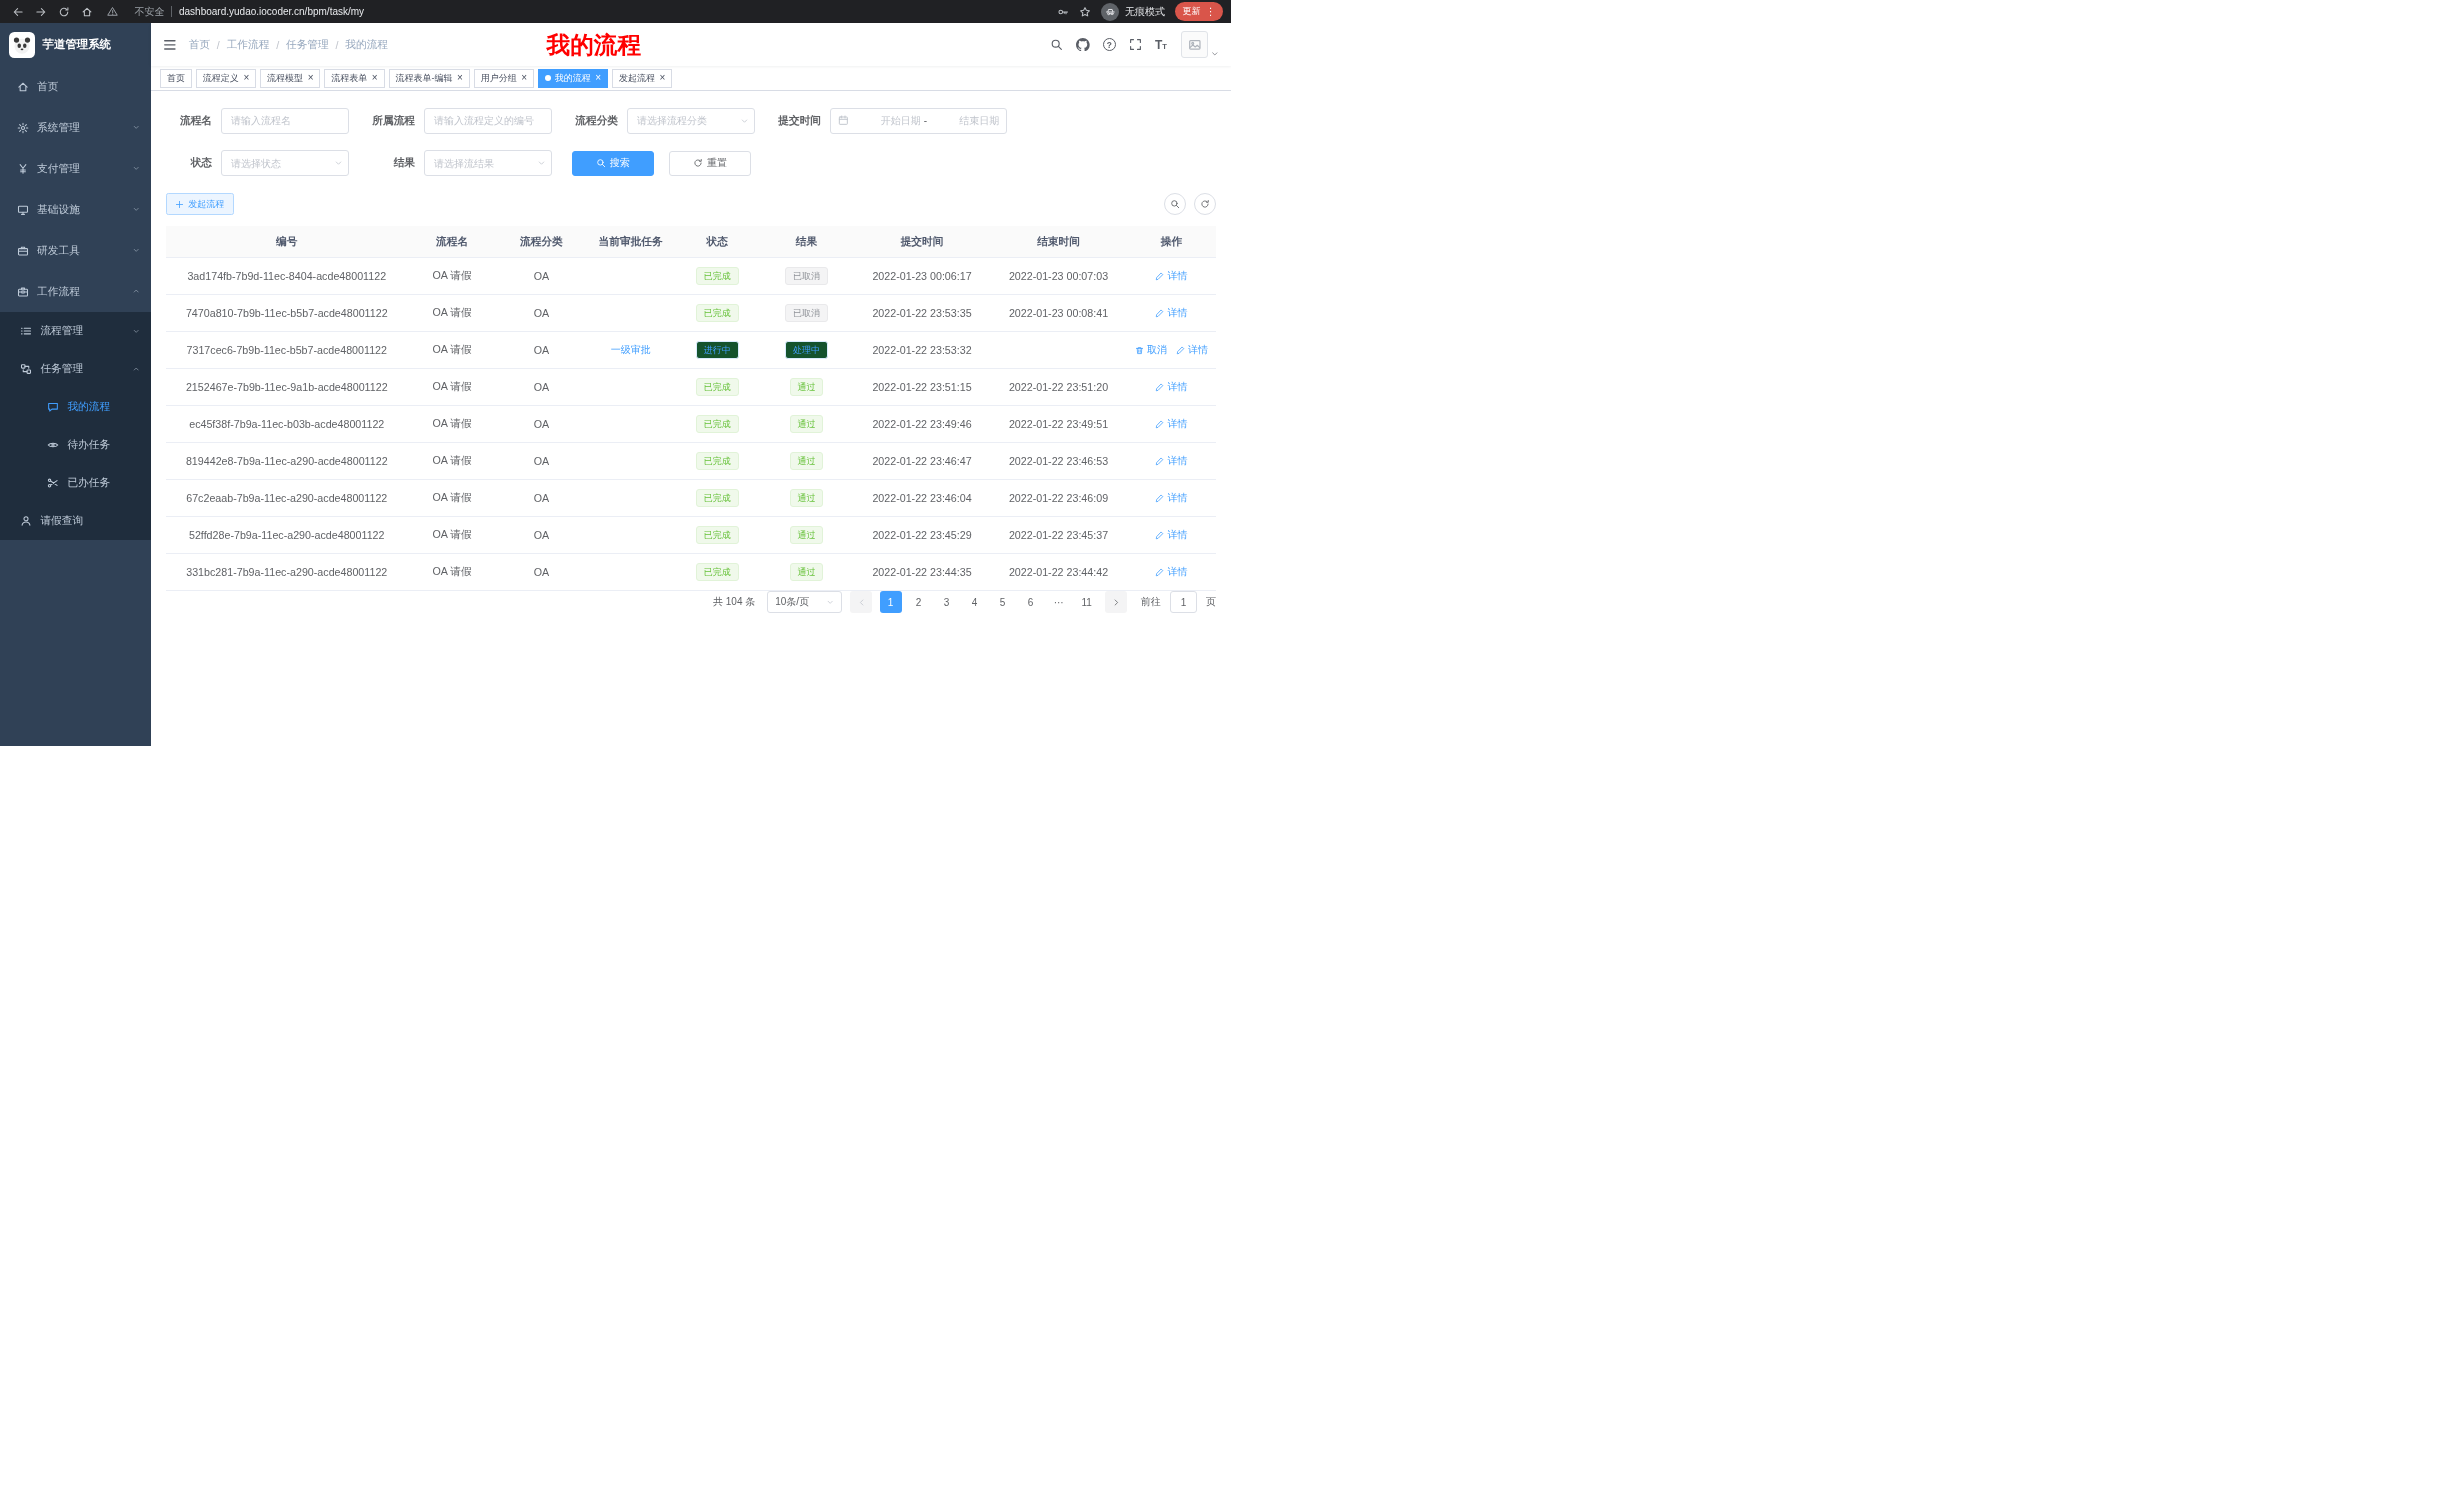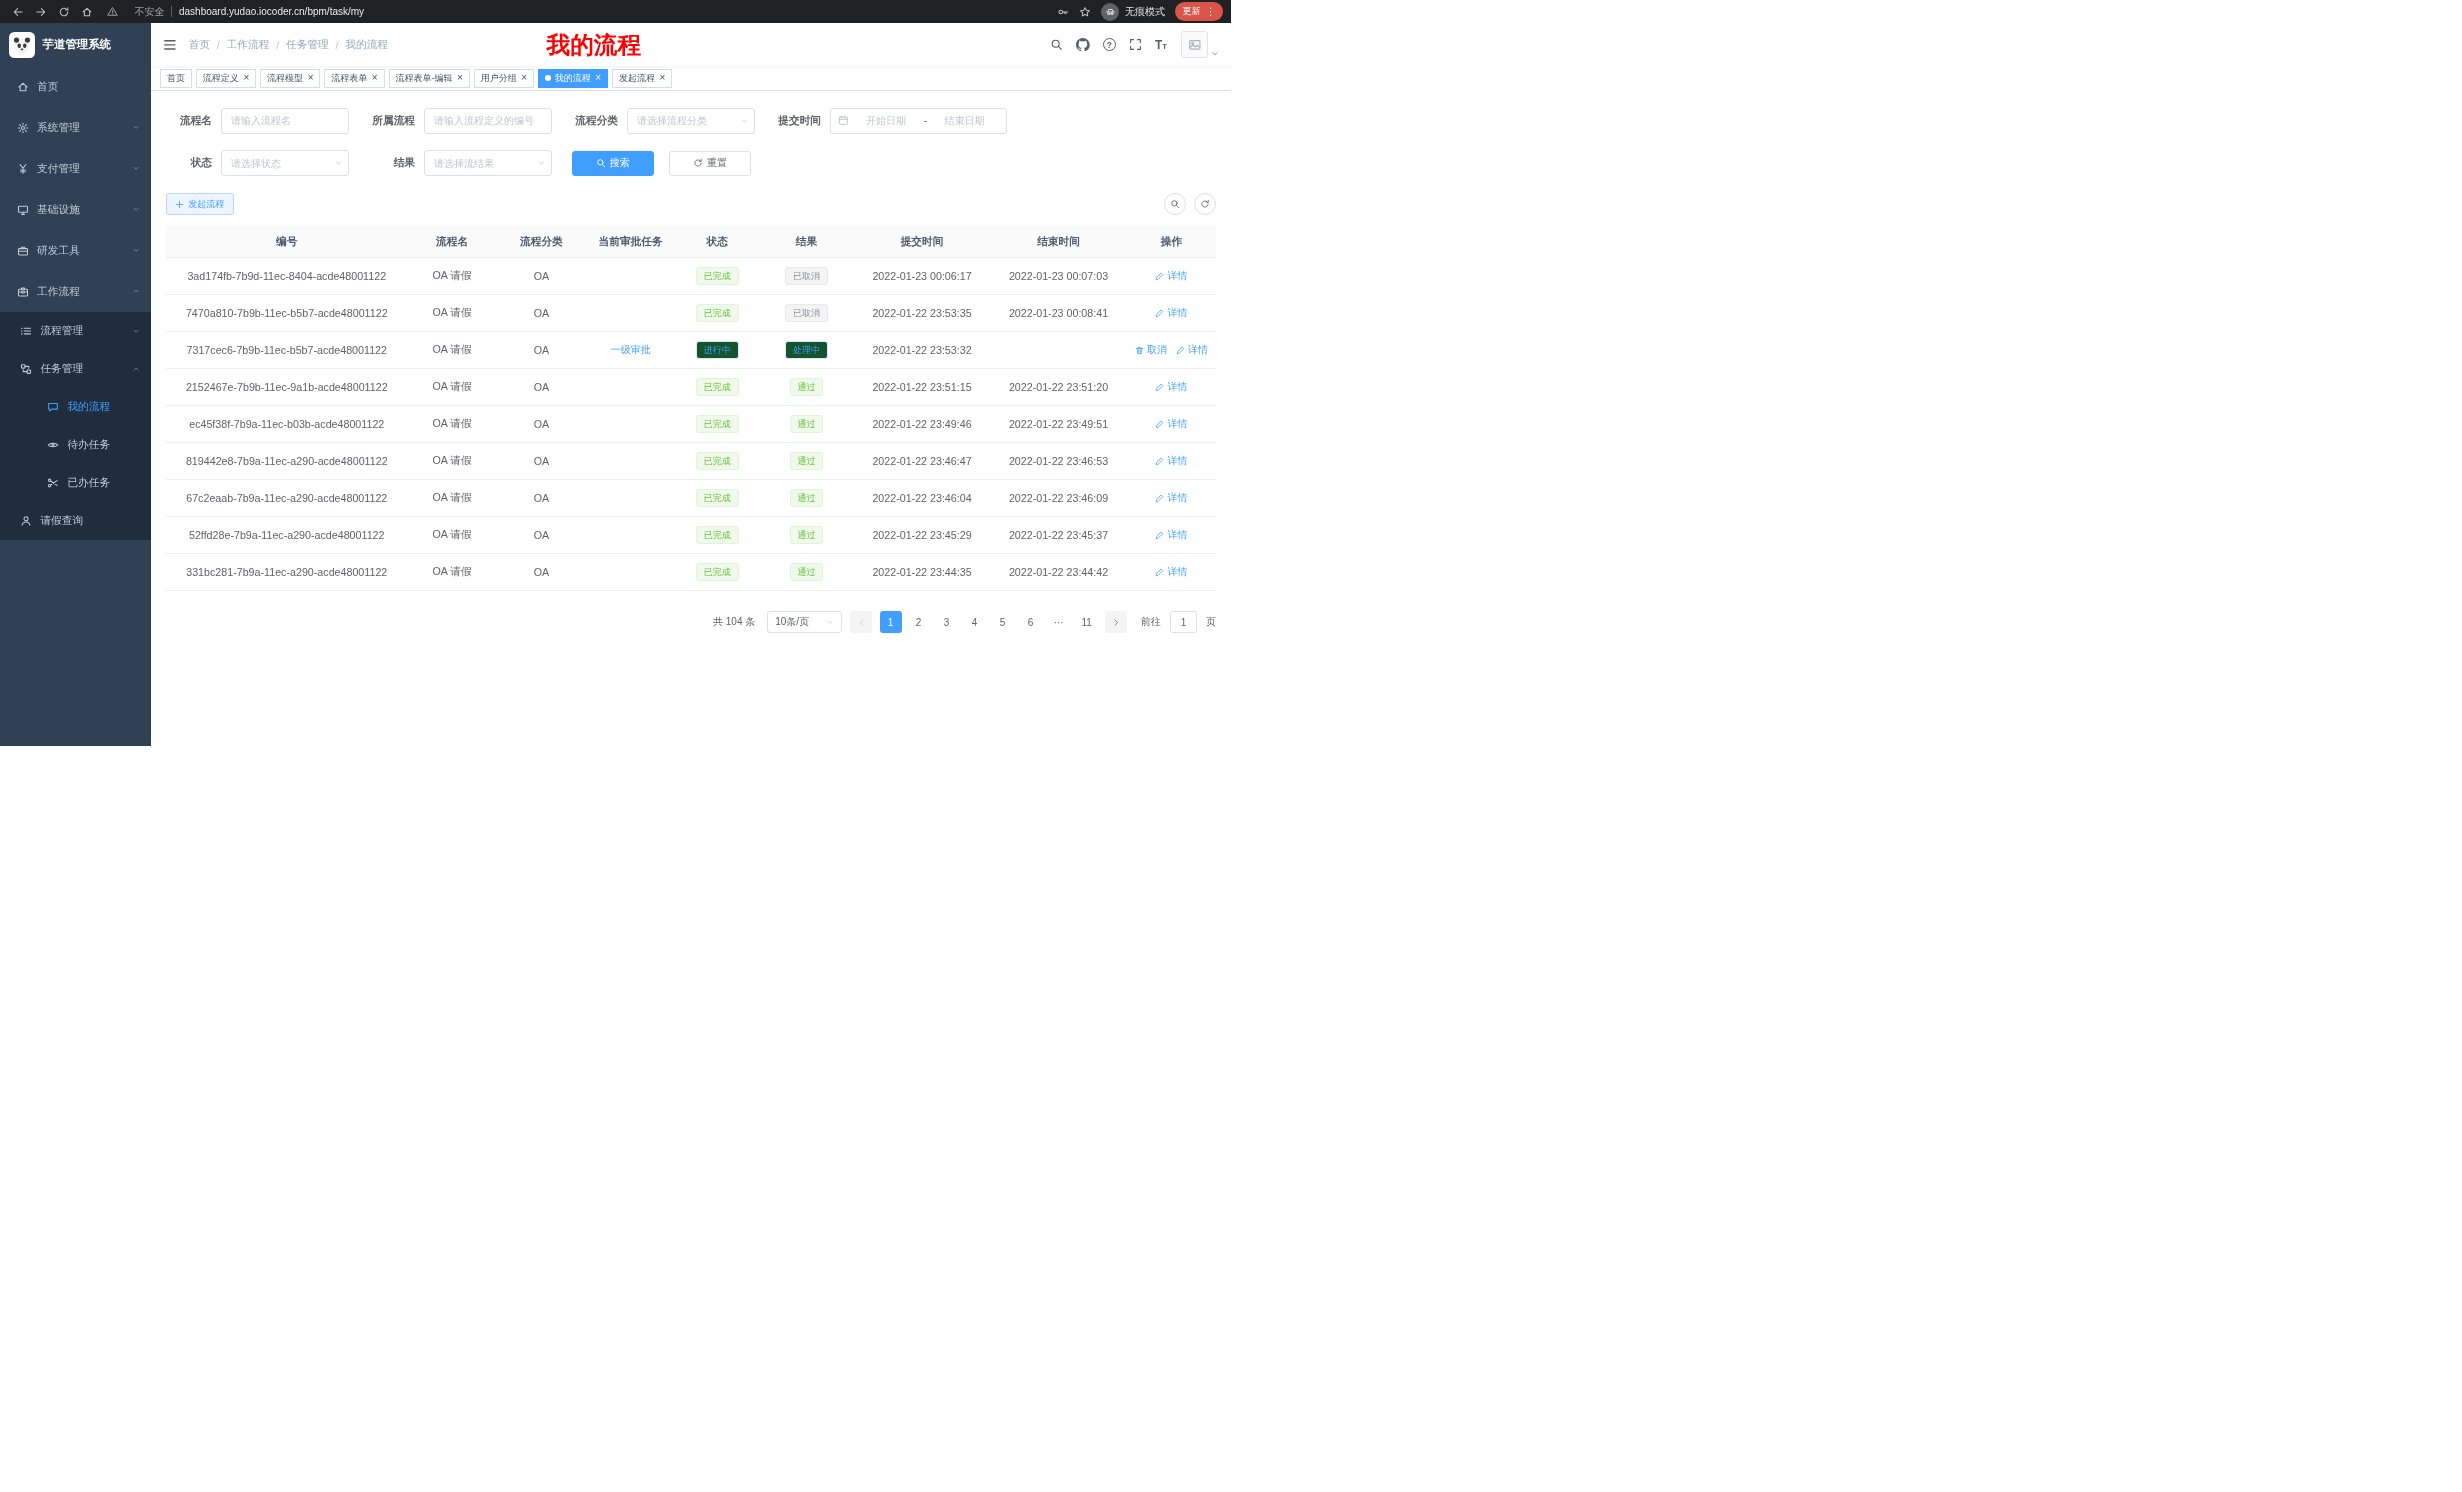--- a/index.html
+++ b/index.html
@@ -66,21 +66,21 @@
   .filter-row{display:flex;align-items:center;gap:20px;margin-bottom:16.7px}
   .f-item{display:flex;align-items:center}
   .f-label{min-width:46px;text-align:right;margin-right:9px;font-size:10.7px;font-weight:700;color:#606266;white-space:nowrap}
   .f-input{width:128px;height:26px;border:0.8px solid #dcdfe6;border-radius:3px;padding:0 9px;font-size:10px;color:#606266;font-family:inherit;outline:none;background:#fff}
   .f-input::placeholder{color:#c0c4cc}
   .f-select{position:relative;width:128px}
   .f-select .f-input{width:100%;padding-right:21px;cursor:pointer}
   .sel-arrow{position:absolute;right:6px;top:50%;transform:translateY(-50%);color:#c0c4cc;pointer-events:none;display:flex}
   .date-range{width:177px;height:26px;border:0.8px solid #dcdfe6;border-radius:3px;display:flex;align-items:center;padding:0 6.8px;gap:3px;color:#c0c4cc;font-size:10px;cursor:pointer;background:#fff}
   .dr-icon{display:flex;color:#c0c4cc}
-  .dr-ph{flex:1;text-align:center;white-space:nowrap}
+  .dr-ph{flex:1;text-align:right;white-space:nowrap}
   .dr-sep{color:#606266}
 
   .btn{display:inline-flex;align-items:center;gap:3.8px;height:25px;padding:0 23px;border-radius:3px;font-size:10px;cursor:pointer;border:0.8px solid #dcdfe6;background:#fff;color:#606266;font-family:inherit;white-space:nowrap}
   .btn-primary{background:#409eff;border-color:#409eff;color:#fff}
   .btn-plain{background:#ecf5ff;border-color:#b3d8ff;color:#409eff;height:22px;padding:0 8.4px;font-size:9px;border-radius:2.3px}
 
   .toolbar{display:flex;align-items:center;margin-bottom:10.7px}
   .toolbar-right{margin-left:auto;display:flex;gap:7.6px}
   .circle-btn{width:22px;height:22px;border-radius:50%;border:0.8px solid #dcdfe6;background:#fff;color:#606266;display:flex;align-items:center;justify-content:center;cursor:pointer}
 
@@ -90,21 +90,21 @@
   td{height:37px;font-size:10.7px;color:#606266;border-bottom:0.8px solid #ebeef5;text-align:center;white-space:nowrap;overflow:hidden;text-overflow:ellipsis}
   .tag{display:inline-block;height:18px;line-height:16.7px;padding:0 6.8px;border-radius:3px;font-size:9px;border:0.8px solid transparent}
   .tag-success{background:#f0f9eb;border-color:#e1f3d8;color:#67c23a}
   .tag-info{background:#f4f4f5;border-color:#e9e9eb;color:#909399}
   .tag-primary{background:#14532d;border-color:#d9ecff;color:#409eff}
   .tag-danger{background:#fef0f0;border-color:#fde2e2;color:#f56c6c}
   .link{color:#409eff;cursor:pointer;display:inline-flex;align-items:center;gap:3px;font-size:10px;white-space:nowrap}
   .ops{display:inline-flex;justify-content:center;gap:9px}
 
   
-  .pagination{display:flex;align-items:center;justify-content:flex-end;gap:7.6px;margin-top:20px;font-size:10px;color:#606266}
+  .pagination{display:flex;align-items:center;justify-content:flex-end;gap:7.6px;font-size:10px;color:#606266}
   .pg-total{margin-right:4.6px;white-space:nowrap}
   .pg-size{width:75px;height:22px;border:0.8px solid #dcdfe6;border-radius:3px;display:flex;align-items:center;justify-content:space-between;padding:0 6.8px;cursor:pointer;color:#606266;background:#fff}
   .pg-size .sel-chev{color:#c0c4cc;display:flex}
   .pg-btn{width:22px;height:22px;border:none;border-radius:3px;background:#f4f4f5;display:flex;align-items:center;justify-content:center;cursor:pointer;color:#606266}
   .pg-btn.disabled{color:#c0c4cc}
   .pg-pages{display:flex;gap:6px}
   .pg-page{min-width:22px;height:22px;display:flex;align-items:center;justify-content:center;border-radius:3px;cursor:pointer;padding:0 3px}
   .pg-page.active{background:#409eff;color:#fff}
   .pg-goto-label{white-space:nowrap}
   .pg-goto{width:27px;height:22px;border:0.8px solid #dcdfe6;border-radius:3px;text-align:center;font-size:10px;color:#606266;outline:none;font-family:inherit;margin:0 1.5px}

